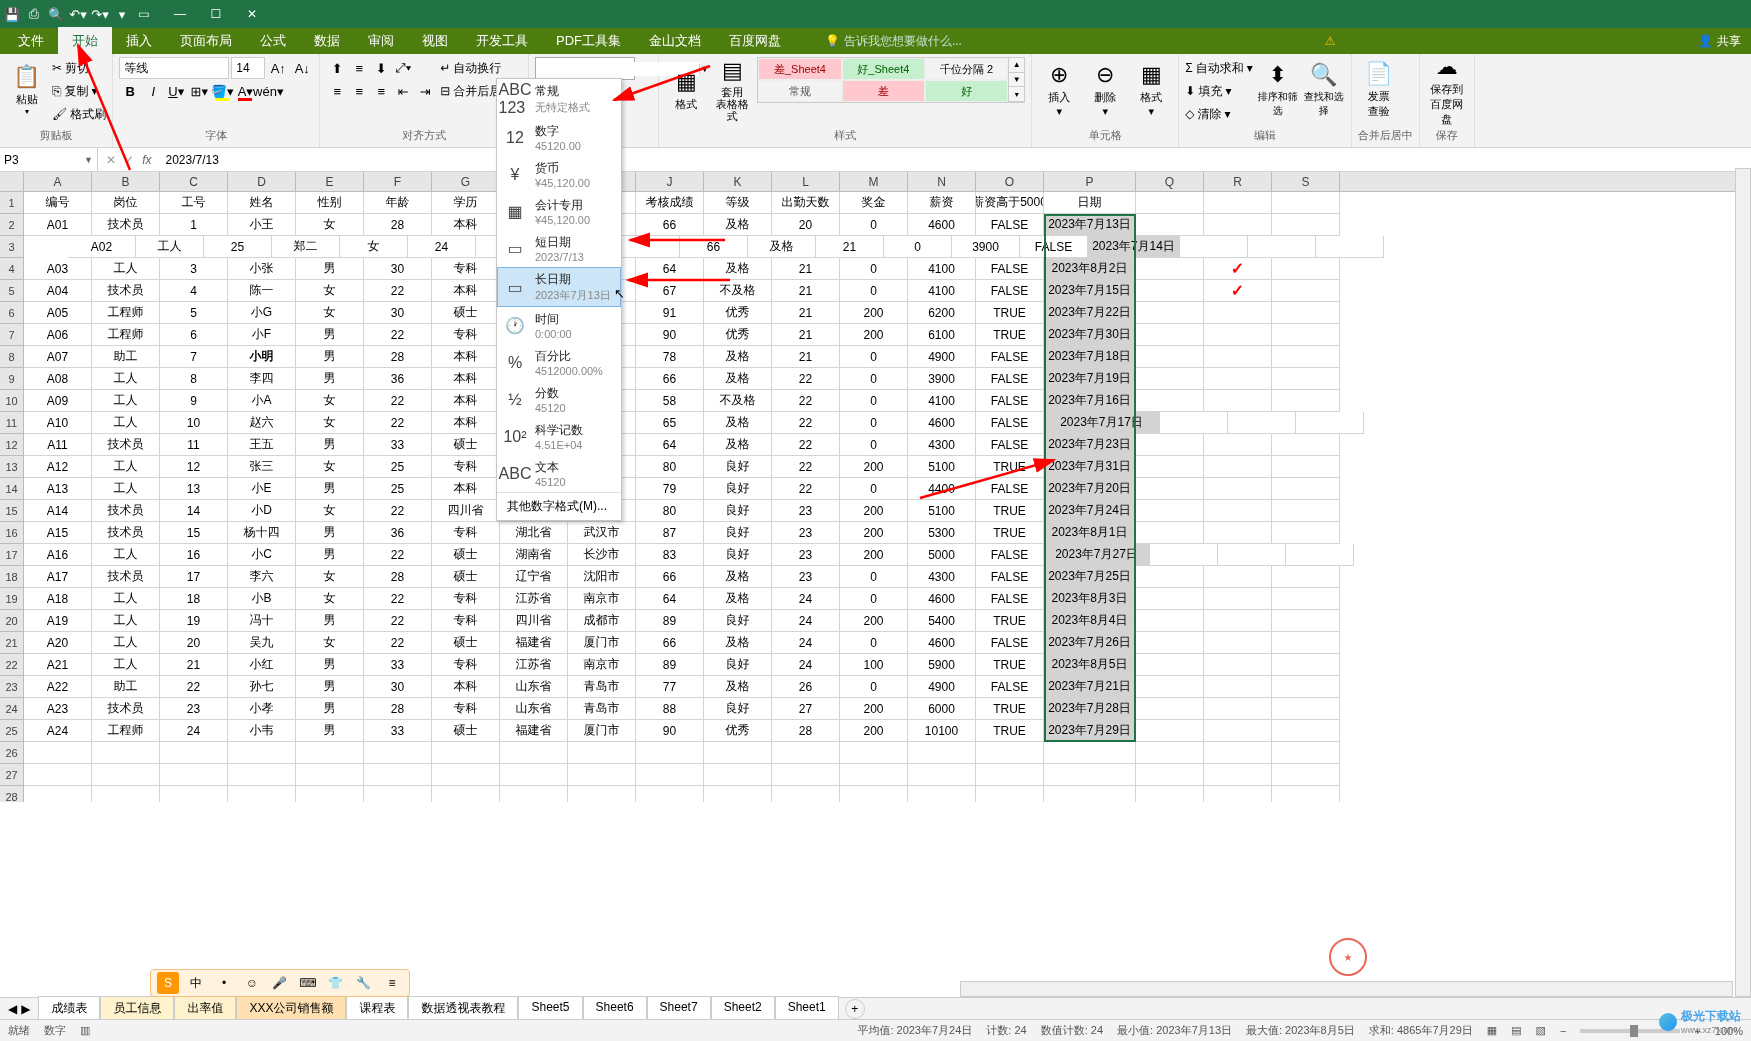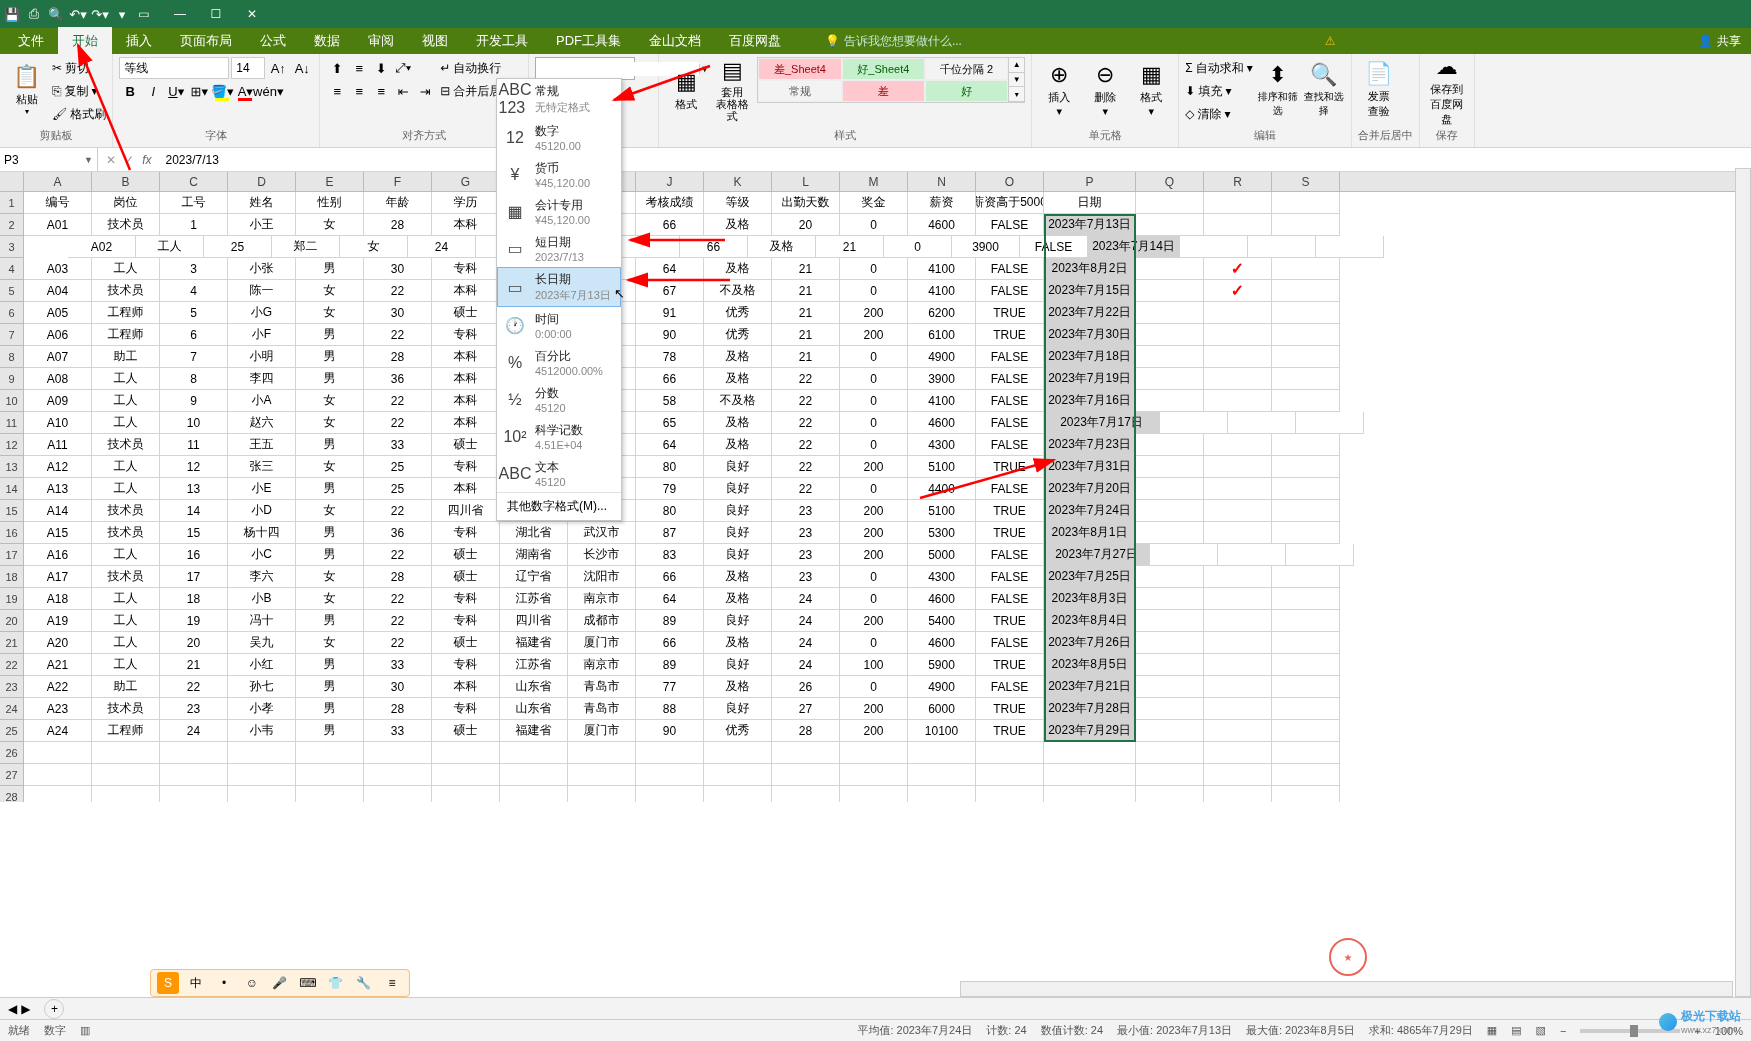--- a/index.html
+++ b/index.html
@@ -621,21 +621,21 @@
           <div class="cell" style="width: 68px;">TRUE</div>
           <div class="cell sel-col" style="width: 92px;">2023年7月30日</div>
           <div class="cell" style="width: 68px;"></div>
           <div class="cell" style="width: 68px;"></div>
           <div class="cell" style="width: 68px;"></div>
         </div>
         <div class="data-row">
           <div class="cell" style="width: 68px;">A07</div>
           <div class="cell" style="width: 68px;">助工</div>
           <div class="cell" style="width: 68px;">7</div>
-          <div class="cell" style="width: 68px;">小明</div>
+          <div class="cell" style="width: 68px; font-weight: bold;">小明</div>
           <div class="cell" style="width: 68px;">男</div>
           <div class="cell" style="width: 68px;">28</div>
           <div class="cell" style="width: 68px;">本科</div>
           <div class="cell" style="width: 68px;"></div>
           <div class="cell" style="width: 68px;"></div>
           <div class="cell" style="width: 68px;">78</div>
           <div class="cell" style="width: 68px;">及格</div>
           <div class="cell" style="width: 68px;">21</div>
           <div class="cell" style="width: 68px;">0</div>
           <div class="cell" style="width: 68px;">4900</div>
@@ -1094,20 +1094,33 @@
   <span class="ime-item">👕</span>
   <span class="ime-item">🔧</span>
   <span class="ime-item">≡</span>
 </div>
 
 <div class="sheet-bar">
   <div class="sheet-nav">
     <span>◀</span>
     <span>▶</span>
   </div>
+  <div id="sheet-tabs" style="display:flex">
+      <div class="sheet-tab">成绩表</div>
+      <div class="sheet-tab colored">员工信息</div>
+      <div class="sheet-tab colored">出率值</div>
+      <div class="sheet-tab colored2">XXX公司销售额</div>
+      <div class="sheet-tab active">课程表</div>
+      <div class="sheet-tab">数据透视表教程</div>
+      <div class="sheet-tab">Sheet5</div>
+      <div class="sheet-tab">Sheet6</div>
+      <div class="sheet-tab">Sheet7</div>
+      <div class="sheet-tab">Sheet2</div>
+      <div class="sheet-tab">Sheet1</div>
+    </div>
   <div class="sheet-add">+</div>
   <div class="scroll-h"></div>
 </div>
 <div class="scroll-v"></div>
 
 <div class="status-bar">
   <span>就绪</span>
   <span>数字</span>
   <span>▥</span>
   <div class="status-right">

